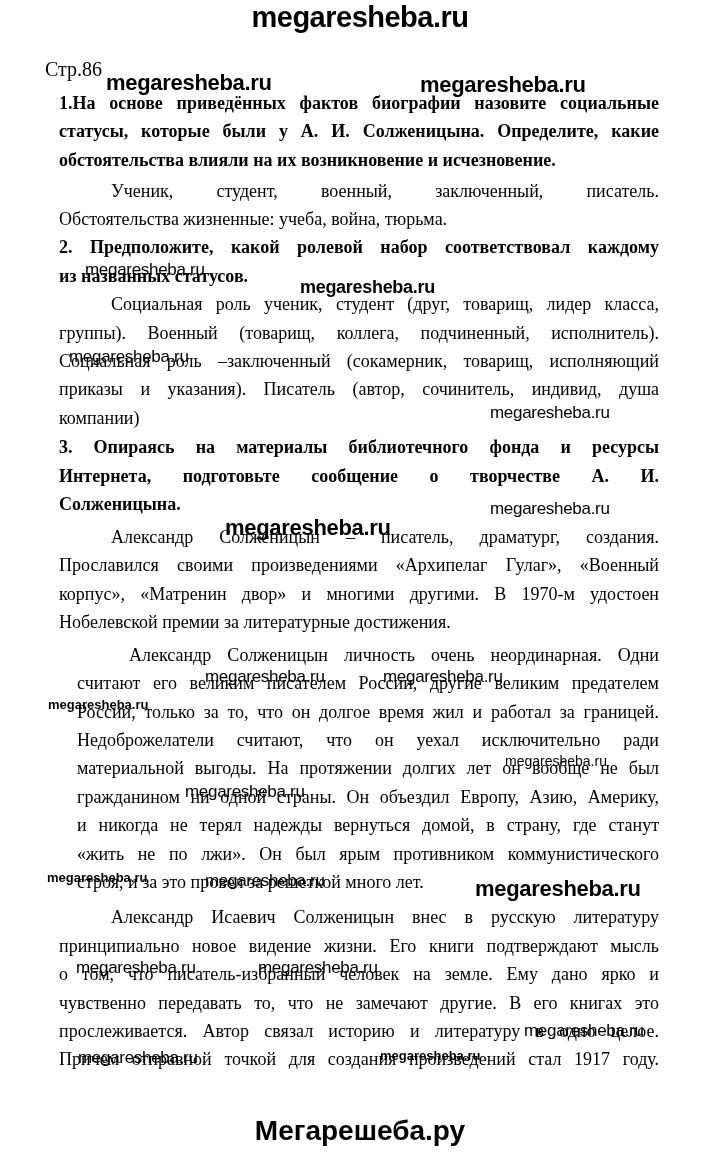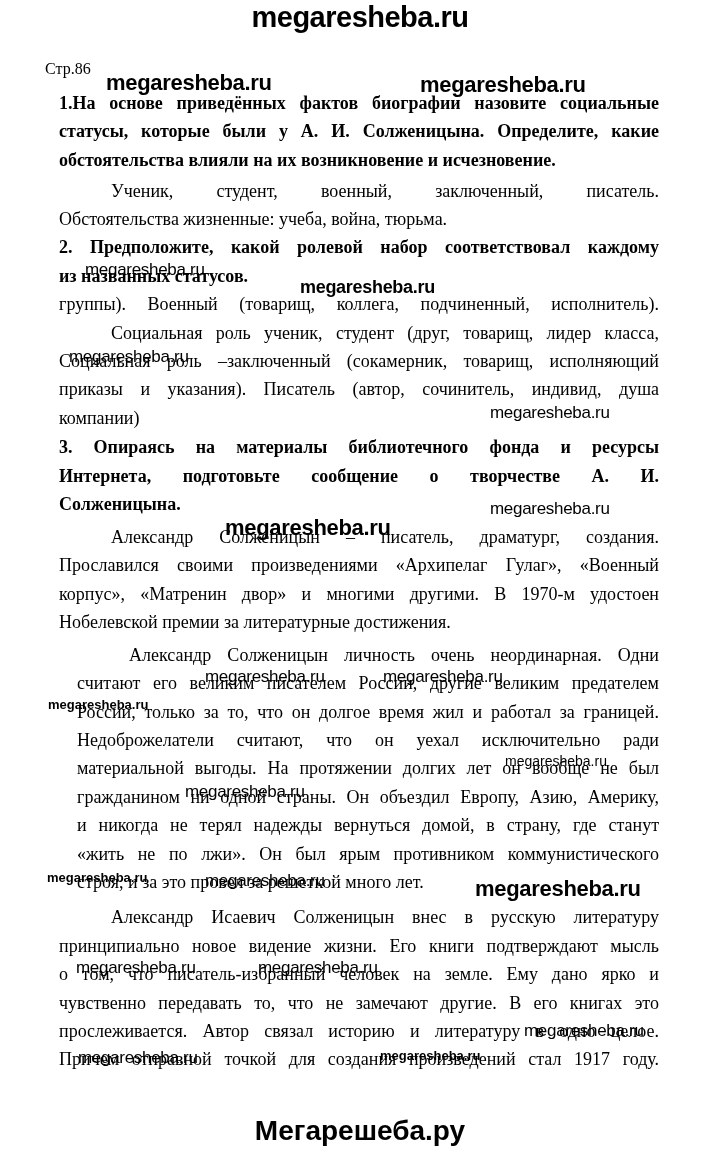--- a/index.html
+++ b/index.html
@@ -14,21 +14,21 @@
     position:absolute;left:0;right:0;text-align:center;
     font-family:"Liberation Sans", sans-serif;
     font-weight:bold;color:#000;white-space:nowrap;
   }
   #header-banner{top:0;font-size:29px;line-height:34px;letter-spacing:-0.5px;}
   #footer-banner{top:1114px;font-size:28px;line-height:34px;}
   
   #page-label{
     position:absolute;left:45px;top:57px;
     font-family:"Liberation Serif", serif;
-    font-size:16px;line-height:24px;
+    font-size:20px;line-height:24px;
   }
   
   #content{
     position:absolute;left:59px;top:89px;width:600px;
     font-size:18px;
     font-family:Liberation Serif, serif;
   }
   .block{margin:0;}
   .ln{
     height:28.4px;line-height:28.4px;
@@ -70,22 +70,22 @@
     </div>
     <div id="b1" class="block a">
       <div class="ln jst ind">Ученик, студент, военный, заключенный, писатель.</div>
       <div class="ln">Обстоятельства жизненные: учеба, война, тюрьма.</div>
     </div>
     <div id="b2" class="block q">
       <div class="ln jst">2. Предположите, какой ролевой набор соответствовал каждому</div>
       <div class="ln">из названных статусов.</div>
     </div>
     <div id="b3" class="block a">
+      <div class="ln jst ind">Социальная роль ученик, студент (друг, товарищ, лидер класса,</div>
       <div class="ln jst">группы). Военный (товарищ, коллега, подчиненный, исполнитель).</div>
-      <div class="ln jst ind">Социальная роль ученик, студент (друг, товарищ, лидер класса,</div>
       <div class="ln jst">Социальная роль –заключенный (сокамерник, товарищ, исполняющий</div>
       <div class="ln jst">приказы и указания). Писатель (автор, сочинитель, индивид, душа</div>
       <div class="ln">компании)</div>
     </div>
     <div id="b4" class="block q">
       <div class="ln jst">3. Опираясь на материалы библиотечного фонда и ресурсы</div>
       <div class="ln jst">Интернета, подготовьте сообщение о творчестве А. И.</div>
       <div class="ln">Солженицына.</div>
     </div>
     <div id="b5" class="block a">

